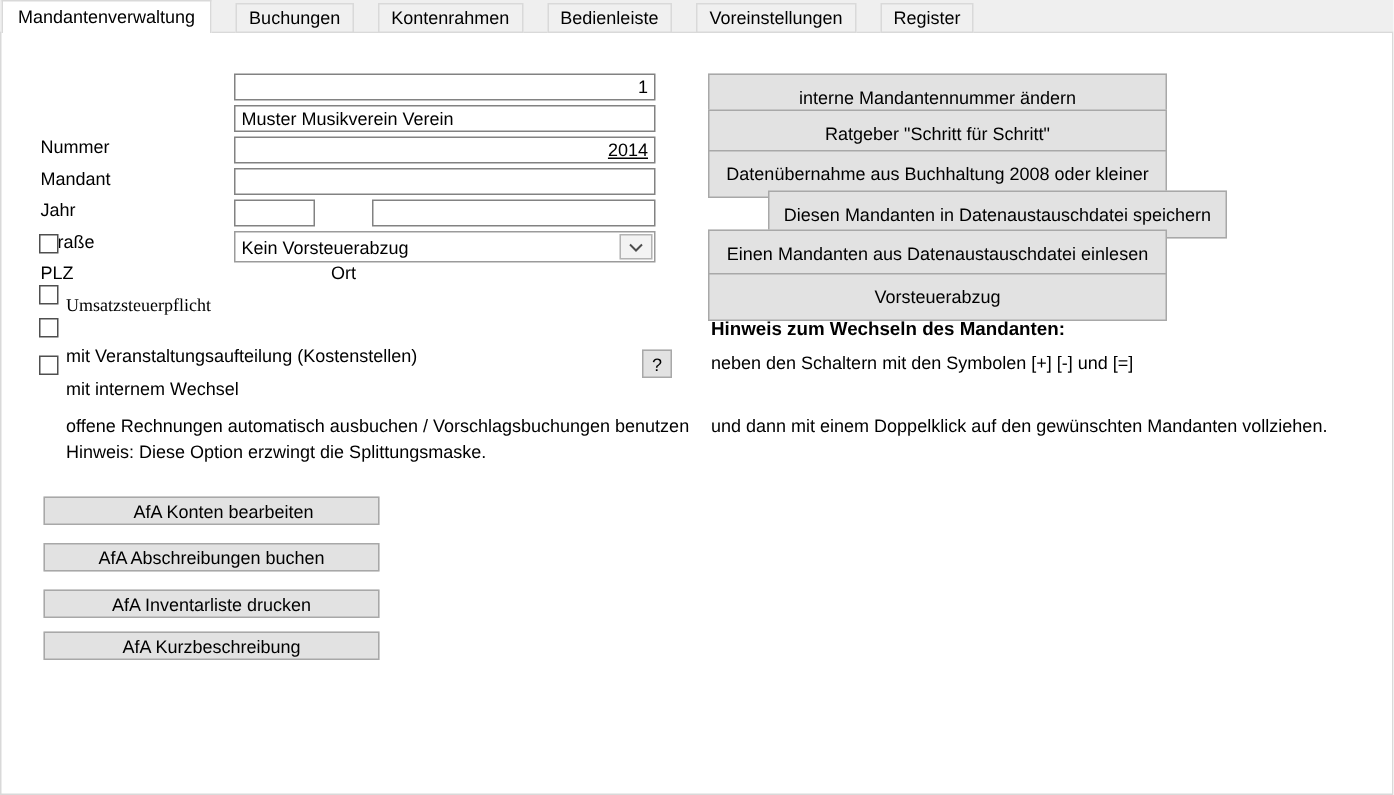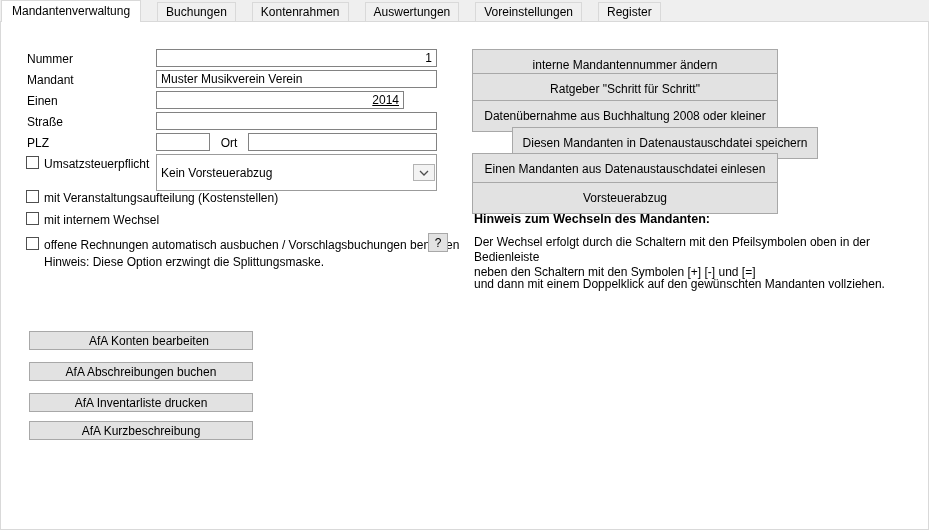--- a/index.html
+++ b/index.html
@@ -21,29 +21,29 @@
     box-sizing:border-box; height:20px; margin-right:16px;
     background:#f0f0f0; border:1px solid #d9d9d9;
     padding:0 8px; display:flex; align-items:center;
     cursor:default; white-space:nowrap;
   }
   .tab.active {
     height:22px; background:#ffffff; border-bottom:none;
     padding:0 10px 1px 10px;
   }
   
-  .lbl { position:absolute; white-space:nowrap; }
+  .lbl { position:absolute; white-space:nowrap;margin-top:39px; }
   .field {
     position:absolute; box-sizing:border-box; height:18px;
     border:1px solid #828282; background:#fff; padding:0 4px;
     font-family:"Liberation Sans", sans-serif; font-size:12px; color:#000;
   }
   .field.right { text-align:right; }
   .combo {
-    position:absolute; left:156px; top:154px; width:281px; height:37px;
+    position:absolute; left:156px; top:154px; width:281px; height:21px;
     box-sizing:border-box; border:1px solid #9b9b9b; background:#fff;
     display:flex; align-items:center; cursor:default;
   }
   .combo-text { flex:1; padding-left:4px; white-space:nowrap; overflow:hidden; }
   .combo-btn {
     width:22px; height:17px; margin:1px; box-sizing:border-box;
     background:#f3f3f3; border:1px solid #b3b3b3;
     display:flex; align-items:center; justify-content:center;
   }
   .cb {
@@ -71,46 +71,46 @@
   <div class="tab active">
       <span>Mandantenverwaltung</span>
     </div>
   <div class="tab">
       <span>Buchungen</span>
     </div>
   <div class="tab">
       <span>Kontenrahmen</span>
     </div>
   <div class="tab">
-      <span>Auswertungen</span>
+      <span>Bedienleiste</span>
     </div>
   <div class="tab">
       <span>Voreinstellungen</span>
     </div>
   <div class="tab">
       <span>Register</span>
     </div>
 </div>
 
 <span class="lbl" style="left:27px;top:52px;">Nummer</span>
 <span class="lbl" style="left:27px;top:73px;">Mandant</span>
-<span class="lbl" style="left:27px;top:94px;">Einen</span>
+<span class="lbl" style="left:27px;top:94px;">Jahr</span>
 <span class="lbl" style="left:27px;top:115px;">Straße</span>
 <span class="lbl" style="left:27px;top:136px;">PLZ</span>
 
 <input class="field right" style="left: 156px; top: 49px; width: 281px;" value="1">
 <input class="field" style="left: 156px; top: 70px; width: 281px;" value="Muster Musikverein Verein">
-<input class="field right" style="left: 156px; top: 91px; width: 248px; text-decoration: underline;" value="2014">
+<input class="field right" style="left: 156px; top: 91px; width: 281px; text-decoration: underline;" value="2014">
 <input class="field" style="left: 156px; top: 112px; width: 281px;" value="">
 <input class="field" style="left: 156px; top: 133px; width: 54px;" value="">
 <span class="lbl" style="left:210px;top:136px;width:38px;text-align:center;">Ort</span>
 <input class="field" style="left: 248px; top: 133px; width: 189px;" value="">
 
 <span class="cb" style="left:26px;top:156px;"></span>
-<span class="lbl" style="left:44px;top:157px;">Umsatzsteuerpflicht</span>
+<span class="lbl" style="left:44px;top:157px;font-family:Liberation Serif, serif;">Umsatzsteuerpflicht</span>
 <div class="combo">
   <span class="combo-text">Kein Vorsteuerabzug</span>
   <span class="combo-btn">
     <svg width="10" height="6" viewBox="0 0 10 6">
       <polyline points="1,1 5,5 9,1" fill="none" stroke="#4d4d4d" stroke-width="1.3"></polyline>
     </svg>
   </span>
 </div>
 
 <span class="cb" style="left:26px;top:190px;"></span>
@@ -131,18 +131,17 @@
 
 <button class="btn btn-right" style="top:49px;">interne Mandantennummer ändern</button>
 <button class="btn btn-right" style="top:73px;">Ratgeber "Schritt für Schritt"</button>
 <button class="btn btn-right" style="top:100px;">Datenübernahme aus Buchhaltung 2008 oder kleiner</button>
 <button class="btn btn-right" style="top:127px;margin-left:40px;">Diesen Mandanten in Datenaustauschdatei speichern</button>
 <button class="btn btn-right" style="top:153px;">Einen Mandanten aus Datenaustauschdatei einlesen</button>
 <button class="btn btn-right" style="top:182px;">Vorsteuerabzug</button>
 
 <div class="hinweis-title">Hinweis zum Wechseln des Mandanten:</div>
 <div class="hinweis-p" style="top:235px;">
-  <div>Der Wechsel erfolgt durch die Schaltern mit den Pfeilsymbolen oben in der Bedienleiste</div>
   <div>neben den Schaltern mit den Symbolen [+] [-] und [=]</div>
 </div>
 <div class="hinweis-p" style="top:277px;">
   <div>und dann mit einem Doppelklick auf den gewünschten Mandanten vollziehen.</div>
 </div>
 
 </body></html>

